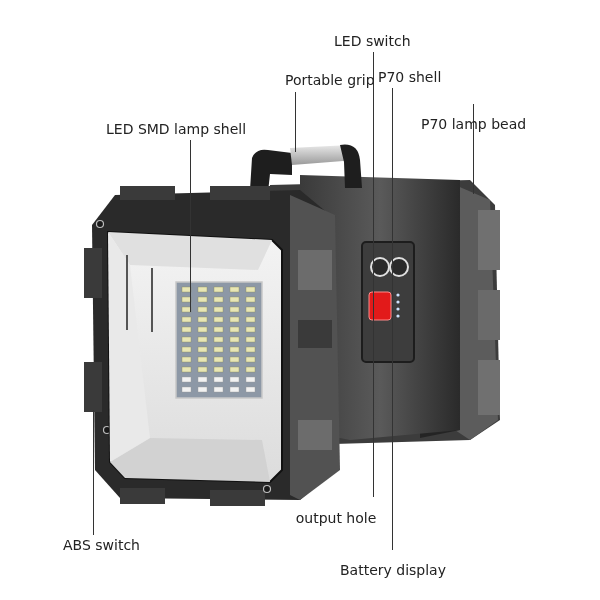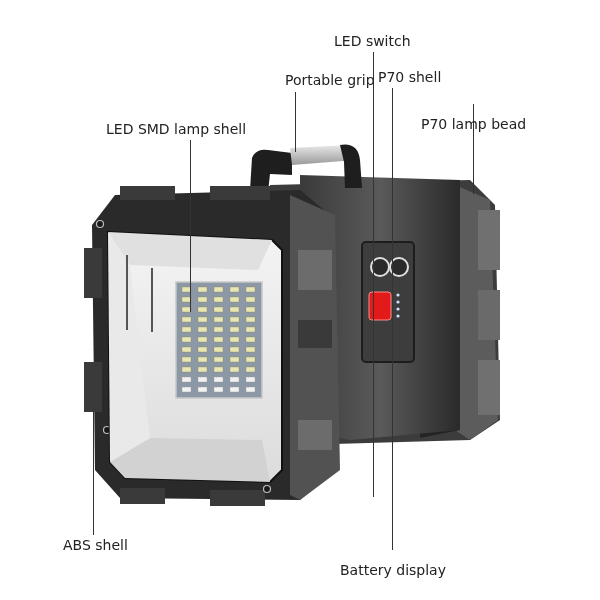--- a/index.html
+++ b/index.html
@@ -163,18 +163,19 @@
   <div class="leader" style="left:392px; top:88px; height:462px;"></div>
   <div class="leader" style="left:473px; top:104px; height:90px;"></div>
   <div class="leader" style="left:190px; top:140px; height:172px;"></div>
   <div class="leader" style="left:93px; top:410px; height:125px;"></div>
 
   <div class="label" style="left:334px; top:33px;">LED switch</div>
   <div class="label" style="left:245px; top:72px;margin-left:40px;">Portable grip</div>
   <div class="label" style="left:378px; top:69px;">P70 shell</div>
   <div class="label" style="left:421px; top:87px;margin-top:29px;">P70 lamp bead</div>
   <div class="label" style="left:106px; top:121px;">LED SMD lamp shell</div>
-  <div class="label" style="left:63px; top:537px;">ABS shell</div>
+  <div class="label" style="left:63px; top:537px;">ABS switch</div>
   <div class="label center" style="left:281px; top:510px; width:110px;">
+    <div>output hole</div>
   </div>
   <div class="label" style="left:340px; top:562px;">Battery display</div>
 
 </div>
 
 </body></html>

